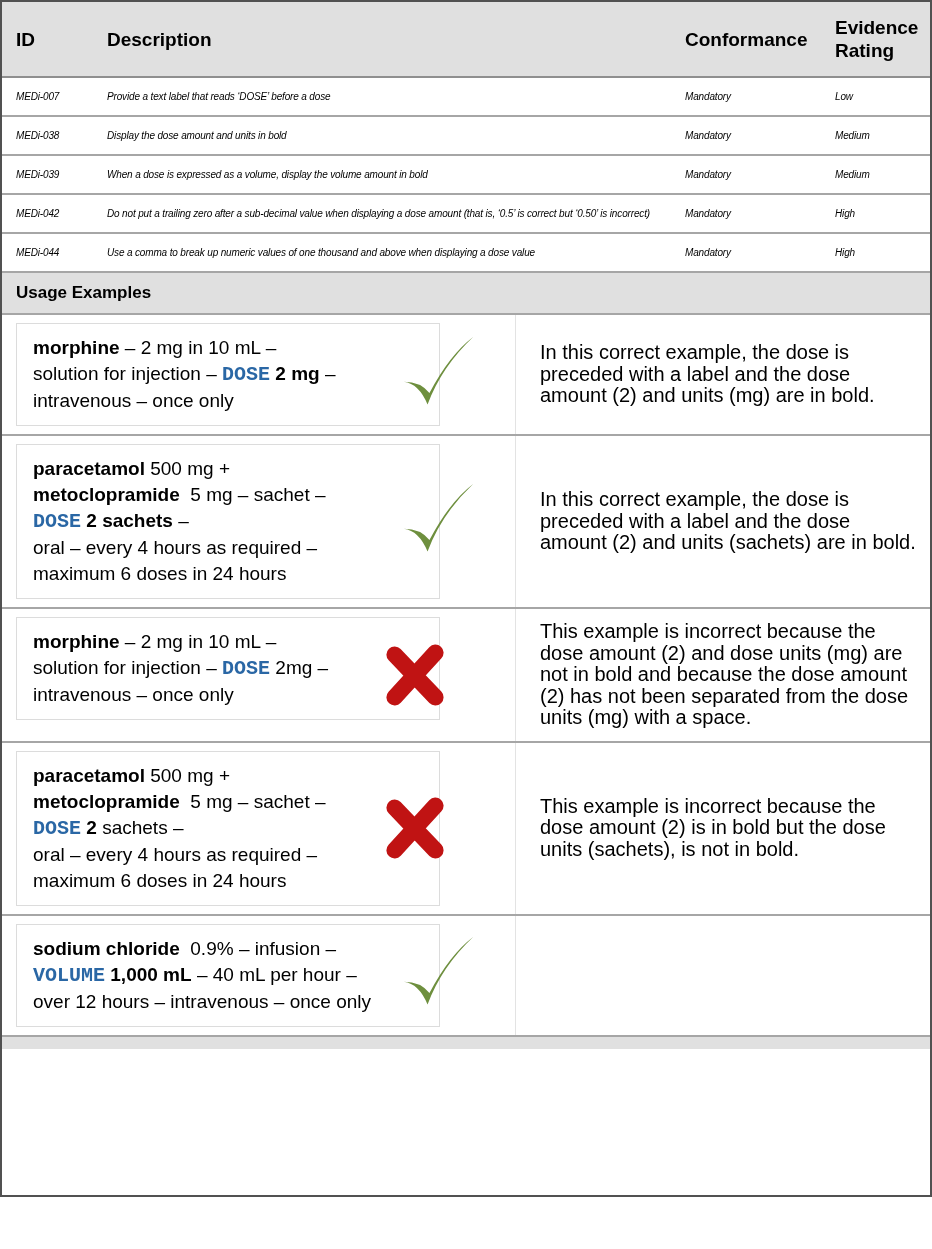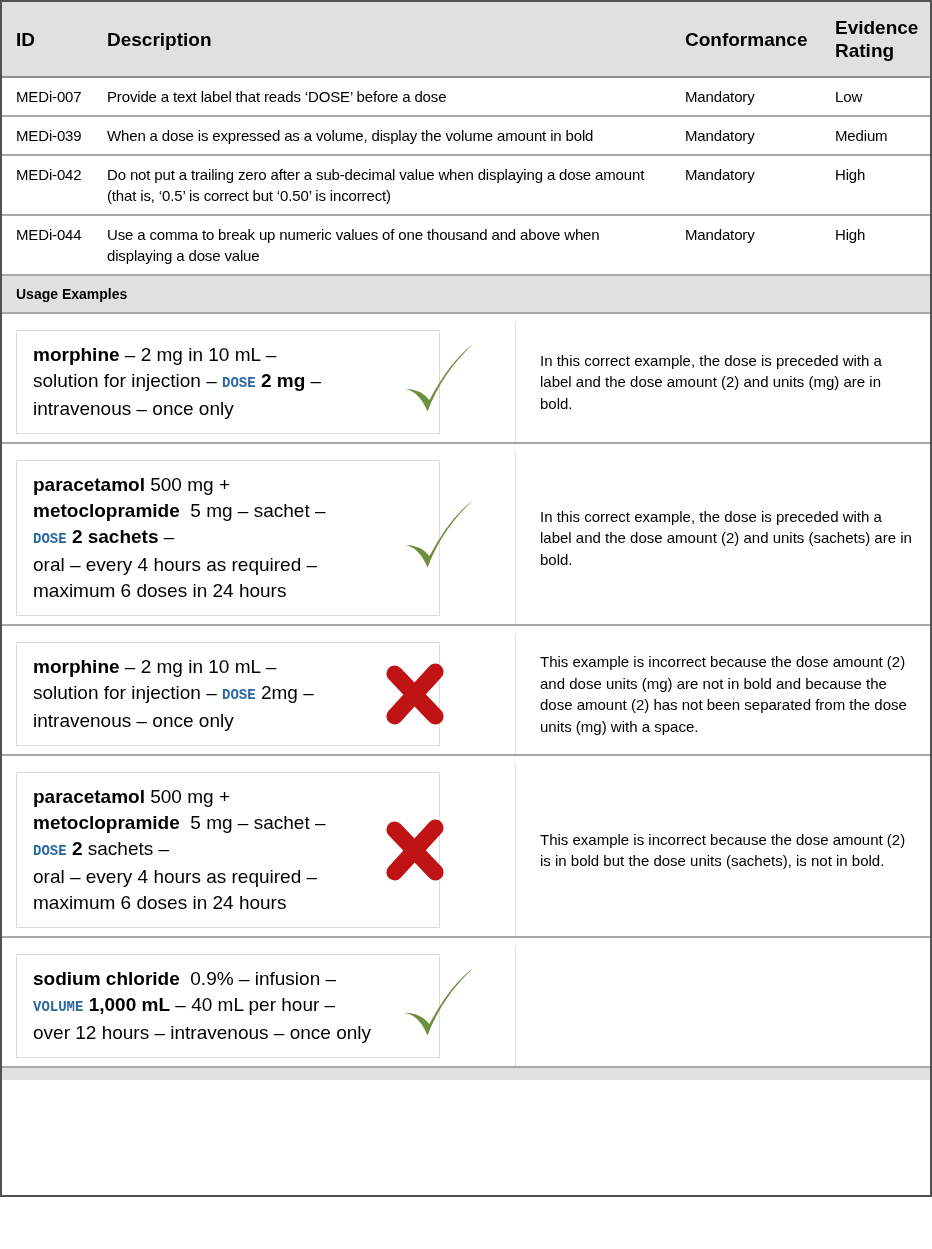--- a/index.html
+++ b/index.html
@@ -17,47 +17,47 @@
   table.gtable{width:100%;border-collapse:collapse;table-layout:fixed;}
   .gtable col.c-id{width:91px;}
   .gtable col.c-desc{width:578px;}
   .gtable col.c-conf{width:150px;}
   .gtable col.c-ev{width:109px;}
   .gtable th{
     background:var(--bar-gray);text-align:left;font-size:19px;line-height:23px;
     padding:14px 6px 14px 14px;vertical-align:middle;border-bottom:2px solid #8f8f8f;
   }
   .gtable td{
-    font-size:15px;line-height:21px;letter-spacing:-0.15px;
-    padding:8px 4px 8px 14px;vertical-align:top;border-bottom:2px solid var(--sep);
+    font-size:10px;line-height:21px;letter-spacing:-0.15px;
+    padding:8px 4px 8px 14px;vertical-align:top;border-bottom:2px solid var(--sep);font-style:italic;
   }
 
   
   .usage-bar{
-    background:var(--bar-gray);font-weight:bold;font-size:14px;
+    background:var(--bar-gray);font-weight:bold;font-size:17px;
     padding:10px 14px;border-bottom:2px solid var(--sep);
   }
-  .example-row{display:flex;border-bottom:2px solid var(--sep);margin-top:8px;}
+  .example-row{display:flex;border-bottom:2px solid var(--sep);}
   .example-visual{flex:0 0 514px;position:relative;border-right:1px solid #e3e3e3;}
   .example-card{
     margin:8px 0 8px 14px;width:424px;border:1px solid #dcdcdc;
     padding:11px 16px;font-size:19px;line-height:26px;background:#fff;
   }
   .example-text{white-space:pre-wrap;}
   .seg-b{font-weight:bold;}
   .seg-label{
     font-family:"Liberation Mono",monospace;font-weight:bold;
-    color:var(--label-blue);font-size:14px;
+    color:var(--label-blue);font-size:20px;
   }
   .verdict{position:absolute;top:50%;transform:translateY(-50%);line-height:0;}
   .verdict.correct{left:398px;color:var(--check-green);}
   .verdict.incorrect{left:382px;color:var(--cross-red);}
   .example-explanation{
     flex:1;display:flex;align-items:center;
-    padding:12px 14px 12px 24px;font-size:15px;line-height:21.5px;
+    padding:12px 14px 12px 24px;font-size:20px;line-height:21.5px;
   }
   .bottom-strip{height:12px;background:var(--bar-gray);border-top:0;}
 </style>
 </head>
 <body>
 
 <div class="page">
 
   <table class="gtable">
     <colgroup>
@@ -73,20 +73,26 @@
         <th>Conformance</th>
         <th>Evidence Rating</th>
       </tr>
     </thead>
     <tbody>
         <tr>
           <td>MEDi-007</td>
           <td>Provide a text label that reads ‘DOSE’ before a dose</td>
           <td>Mandatory</td>
           <td>Low</td>
+        </tr>
+        <tr>
+          <td>MEDi-038</td>
+          <td>Display the dose amount and units in bold</td>
+          <td>Mandatory</td>
+          <td>Medium</td>
         </tr>
         <tr>
           <td>MEDi-039</td>
           <td>When a dose is expressed as a volume, display the volume amount in bold</td>
           <td>Mandatory</td>
           <td>Medium</td>
         </tr>
         <tr>
           <td>MEDi-042</td>
           <td>Do not put a trailing zero after a sub-decimal value when displaying a dose amount (that is, ‘0.5’ is correct but ‘0.50’ is incorrect)</td>

